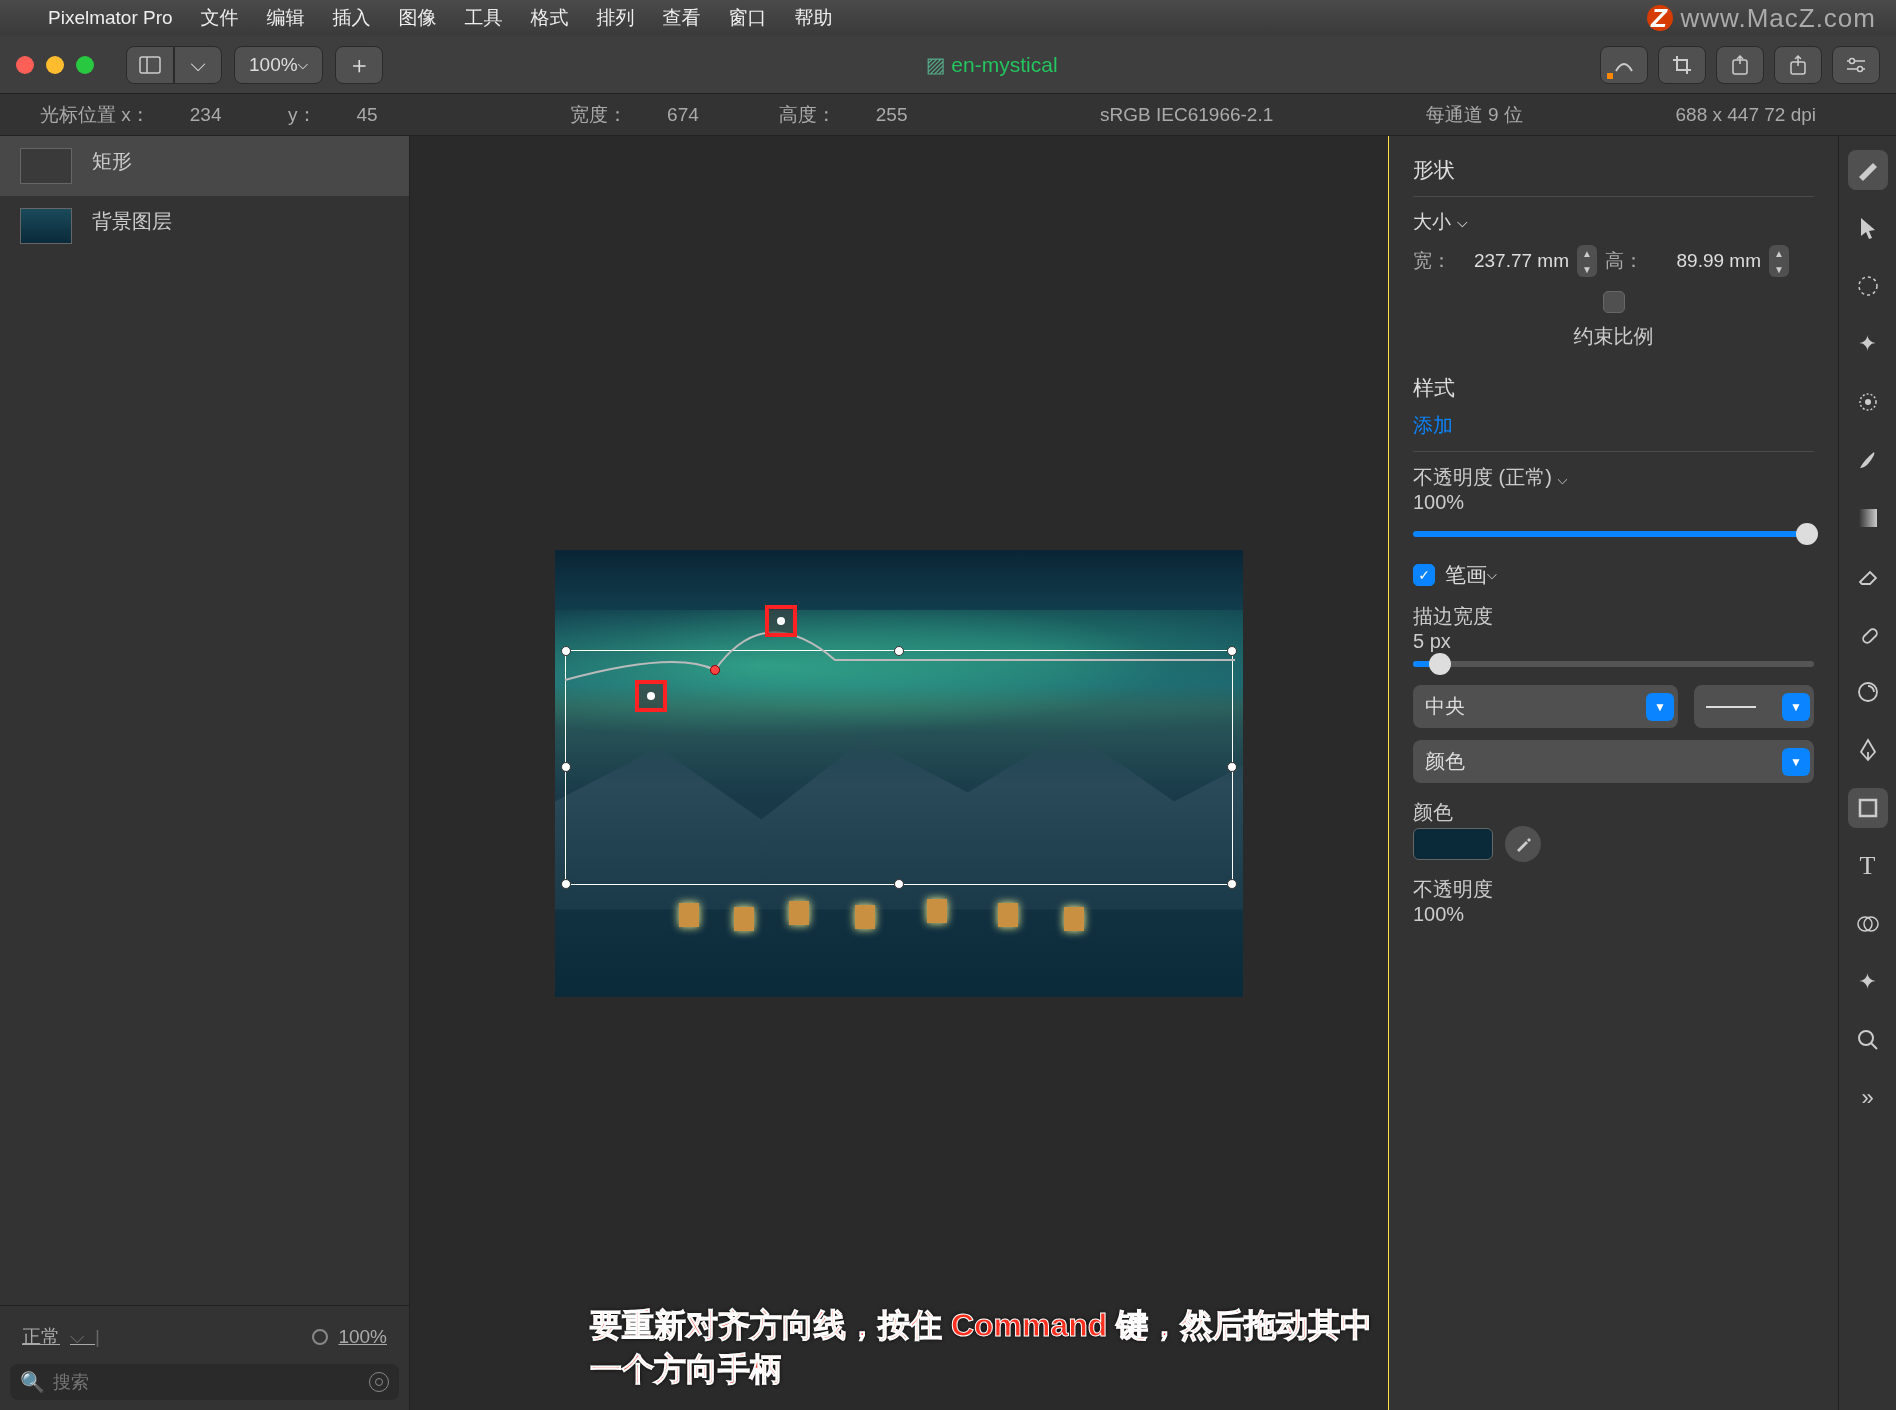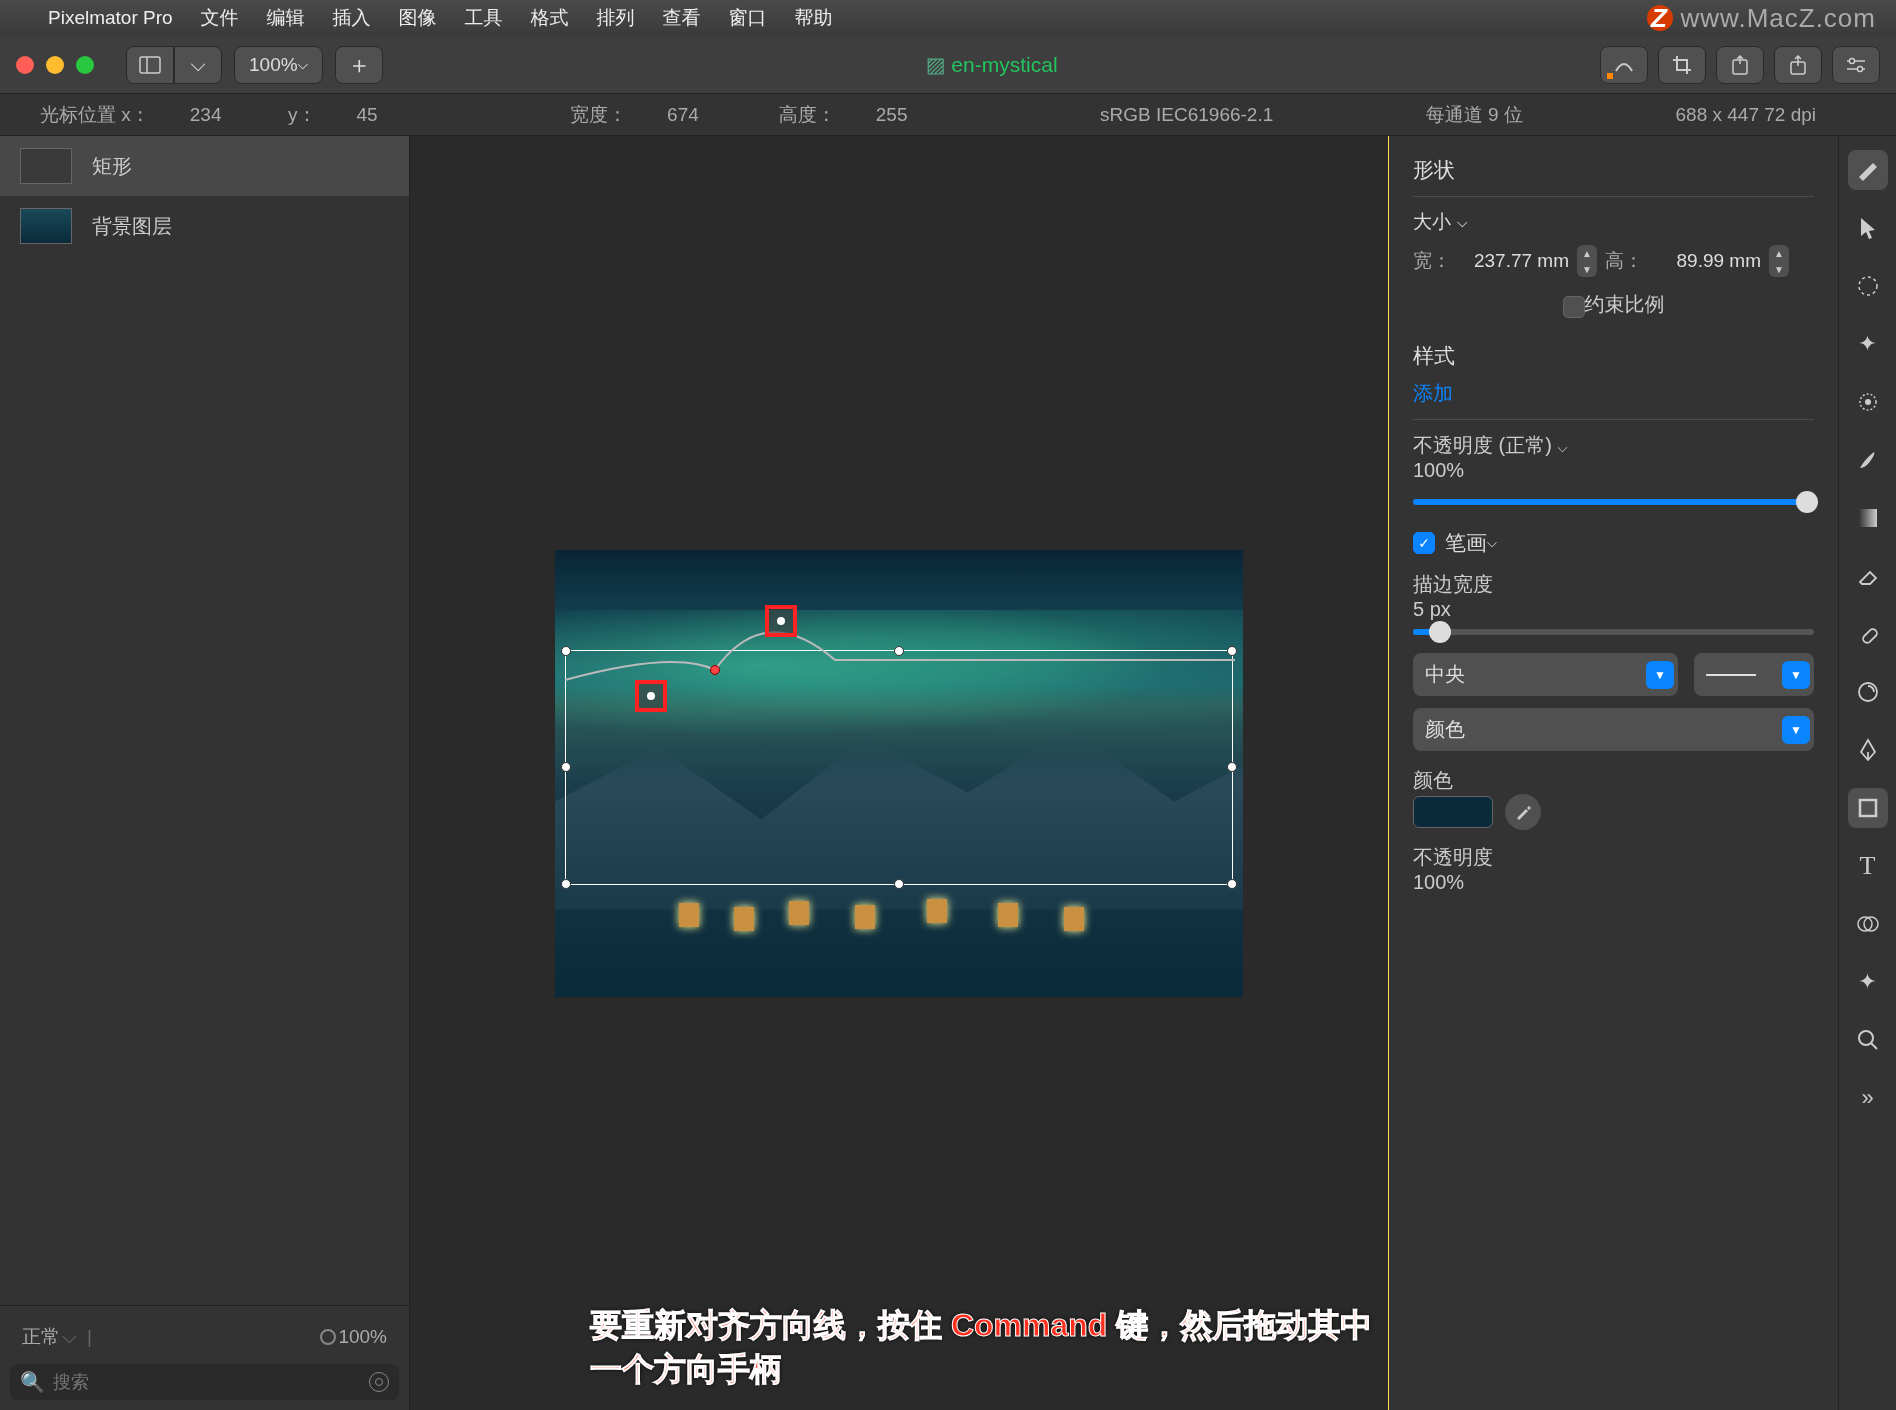--- a/index.html
+++ b/index.html
@@ -26,27 +26,27 @@
     .doc-title::before { content: "▨ "; color: #5a8; }
     .right-tools { display: flex; gap: 10px; }
     
     .infobar { height: 42px; background: #333; display: flex; align-items: center; color: #aaa; font-size: 19px; padding: 0 40px; border-bottom: 1px solid #222; }
     .infobar span { margin-right: 40px; }
     .infobar .spacer { flex: 1; }
     
     .main { display: flex; height: calc(100% - 36px - 58px - 42px); }
     
     .layers-panel { width: 410px; background: #333; border-right: 1px solid #222; display: flex; flex-direction: column; }
-    .layer-item { display: flex; align-items: center; padding: 12px 20px; gap: 20px; cursor: pointer; }
+    .layer-item { display: flex; align-items: flex-start; padding: 12px 20px; gap: 20px; cursor: pointer; }
     .layer-item.selected { background: #484848; }
     .layer-thumb { width: 52px; height: 36px; background: #444; border: 1px solid #666; }
     .layer-thumb.rect { background: #3a3a3a; }
     .layer-thumb.img { background: linear-gradient(#1a4a5a, #0a2a3a); }
     .layers-bottom { margin-top: auto; padding: 10px; border-top: 1px solid #222; }
-    .blend-row { display: flex; align-items: center; gap: 2px; padding: 8px 12px; color: #aaa; font-size: 19px; }
+    .blend-row { display: flex; align-items: center; gap: 10px; padding: 8px 12px; color: #aaa; font-size: 19px; text-decoration: underline; }
     .search-row { display: flex; align-items: center; gap: 8px; background: #2a2a2a; border-radius: 8px; padding: 6px 10px; margin-top: 6px; }
     .search-row input { background: transparent; border: none; color: #ccc; flex: 1; font-size: 18px; outline: none; }
     
     .canvas-area { flex: 1; background: #2a2a2a; position: relative; display: flex; align-items: center; justify-content: center; }
     .canvas-img { width: 688px; height: 447px; background: linear-gradient(180deg, #0a2535 0%, #1a5a6a 30%, #2a5a5a 35%, #1a3a4a 55%, #0a2a3a 100%); position: relative; }
     .aurora { position: absolute; top: 60px; left: 0; right: 0; height: 140px; background: radial-gradient(ellipse at 30% 40%, rgba(80,255,180,0.4), transparent 60%), radial-gradient(ellipse at 70% 30%, rgba(60,220,160,0.3), transparent 60%); }
     .mountains { position: absolute; top: 180px; left: 0; right: 0; height: 180px; background: linear-gradient(180deg, transparent, #2a4a5a 30%, #1a3a4a); clip-path: polygon(0 40%, 15% 10%, 30% 50%, 45% 5%, 60% 35%, 75% 0%, 90% 40%, 100% 20%, 100% 100%, 0 100%); }
     .village { position: absolute; bottom: 60px; left: 10%; right: 10%; height: 60px; }
     .village span { position: absolute; width: 20px; height: 24px; background: #c89040; box-shadow: 0 0 8px #ff9; }
     .sel-rect { position: absolute; border: 1px solid #fff; }
@@ -57,21 +57,21 @@
     
     .inspector { width: 450px; background: #333; border-left: 1px solid #fde047; padding: 20px 24px; overflow-y: auto; }
     .insp-section { margin-bottom: 24px; }
     .insp-title { font-size: 21px; color: #ddd; margin-bottom: 10px; display: flex; align-items: center; }
     .insp-hr { border: none; border-top: 1px solid #4a4a4a; margin: 12px 0; }
     .size-row { display: flex; align-items: center; gap: 8px; font-size: 19px; }
     .size-row .lbl { color: #aaa; }
     .size-row .val { color: #ddd; text-align: right; width: 110px; }
     .stepper { display: flex; flex-direction: column; background: #505050; border-radius: 6px; overflow: hidden; }
     .stepper div { width: 20px; height: 16px; display: flex; align-items: center; justify-content: center; font-size: 10px; color: #ccc; }
-    .checkbox-row { display: flex; align-items: flex-end; justify-content: center; margin-top: 14px; color: #ccc; }
+    .checkbox-row { display: flex; align-items: center; gap: 10px; justify-content: center; margin-top: 14px; color: #ccc; flex-direction: column; }
     .chk { width: 22px; height: 22px; border-radius: 5px; background: #505050; border: 1px solid #666; }
     .chk.on { background: #0a84ff; border-color: #0a84ff; display: flex; align-items: center; justify-content: center; color: #fff; font-size: 14px; }
     .bool-ops { display: flex; gap: 2px; background: #2a2a2a; border-radius: 8px; overflow: hidden; }
     .bool-op { flex: 1; background: #3c3c3c; padding: 8px 0 4px; text-align: center; font-size: 17px; color: #bbb; }
     .bool-op .ico { width: 24px; height: 24px; background: #777; margin: 0 auto 6px; }
     .style-row { display: flex; justify-content: space-between; align-items: flex-start; flex-direction: column; }
     .add-link { color: #0a84ff; }
     .slider { flex: 1; height: 6px; background: #0a84ff; border-radius: 3px; position: relative; }
     .slider .thumb { position: absolute; width: 22px; height: 22px; background: #ddd; border-radius: 50%; top: -8px; }
     .slider.gray { background: #555; }

